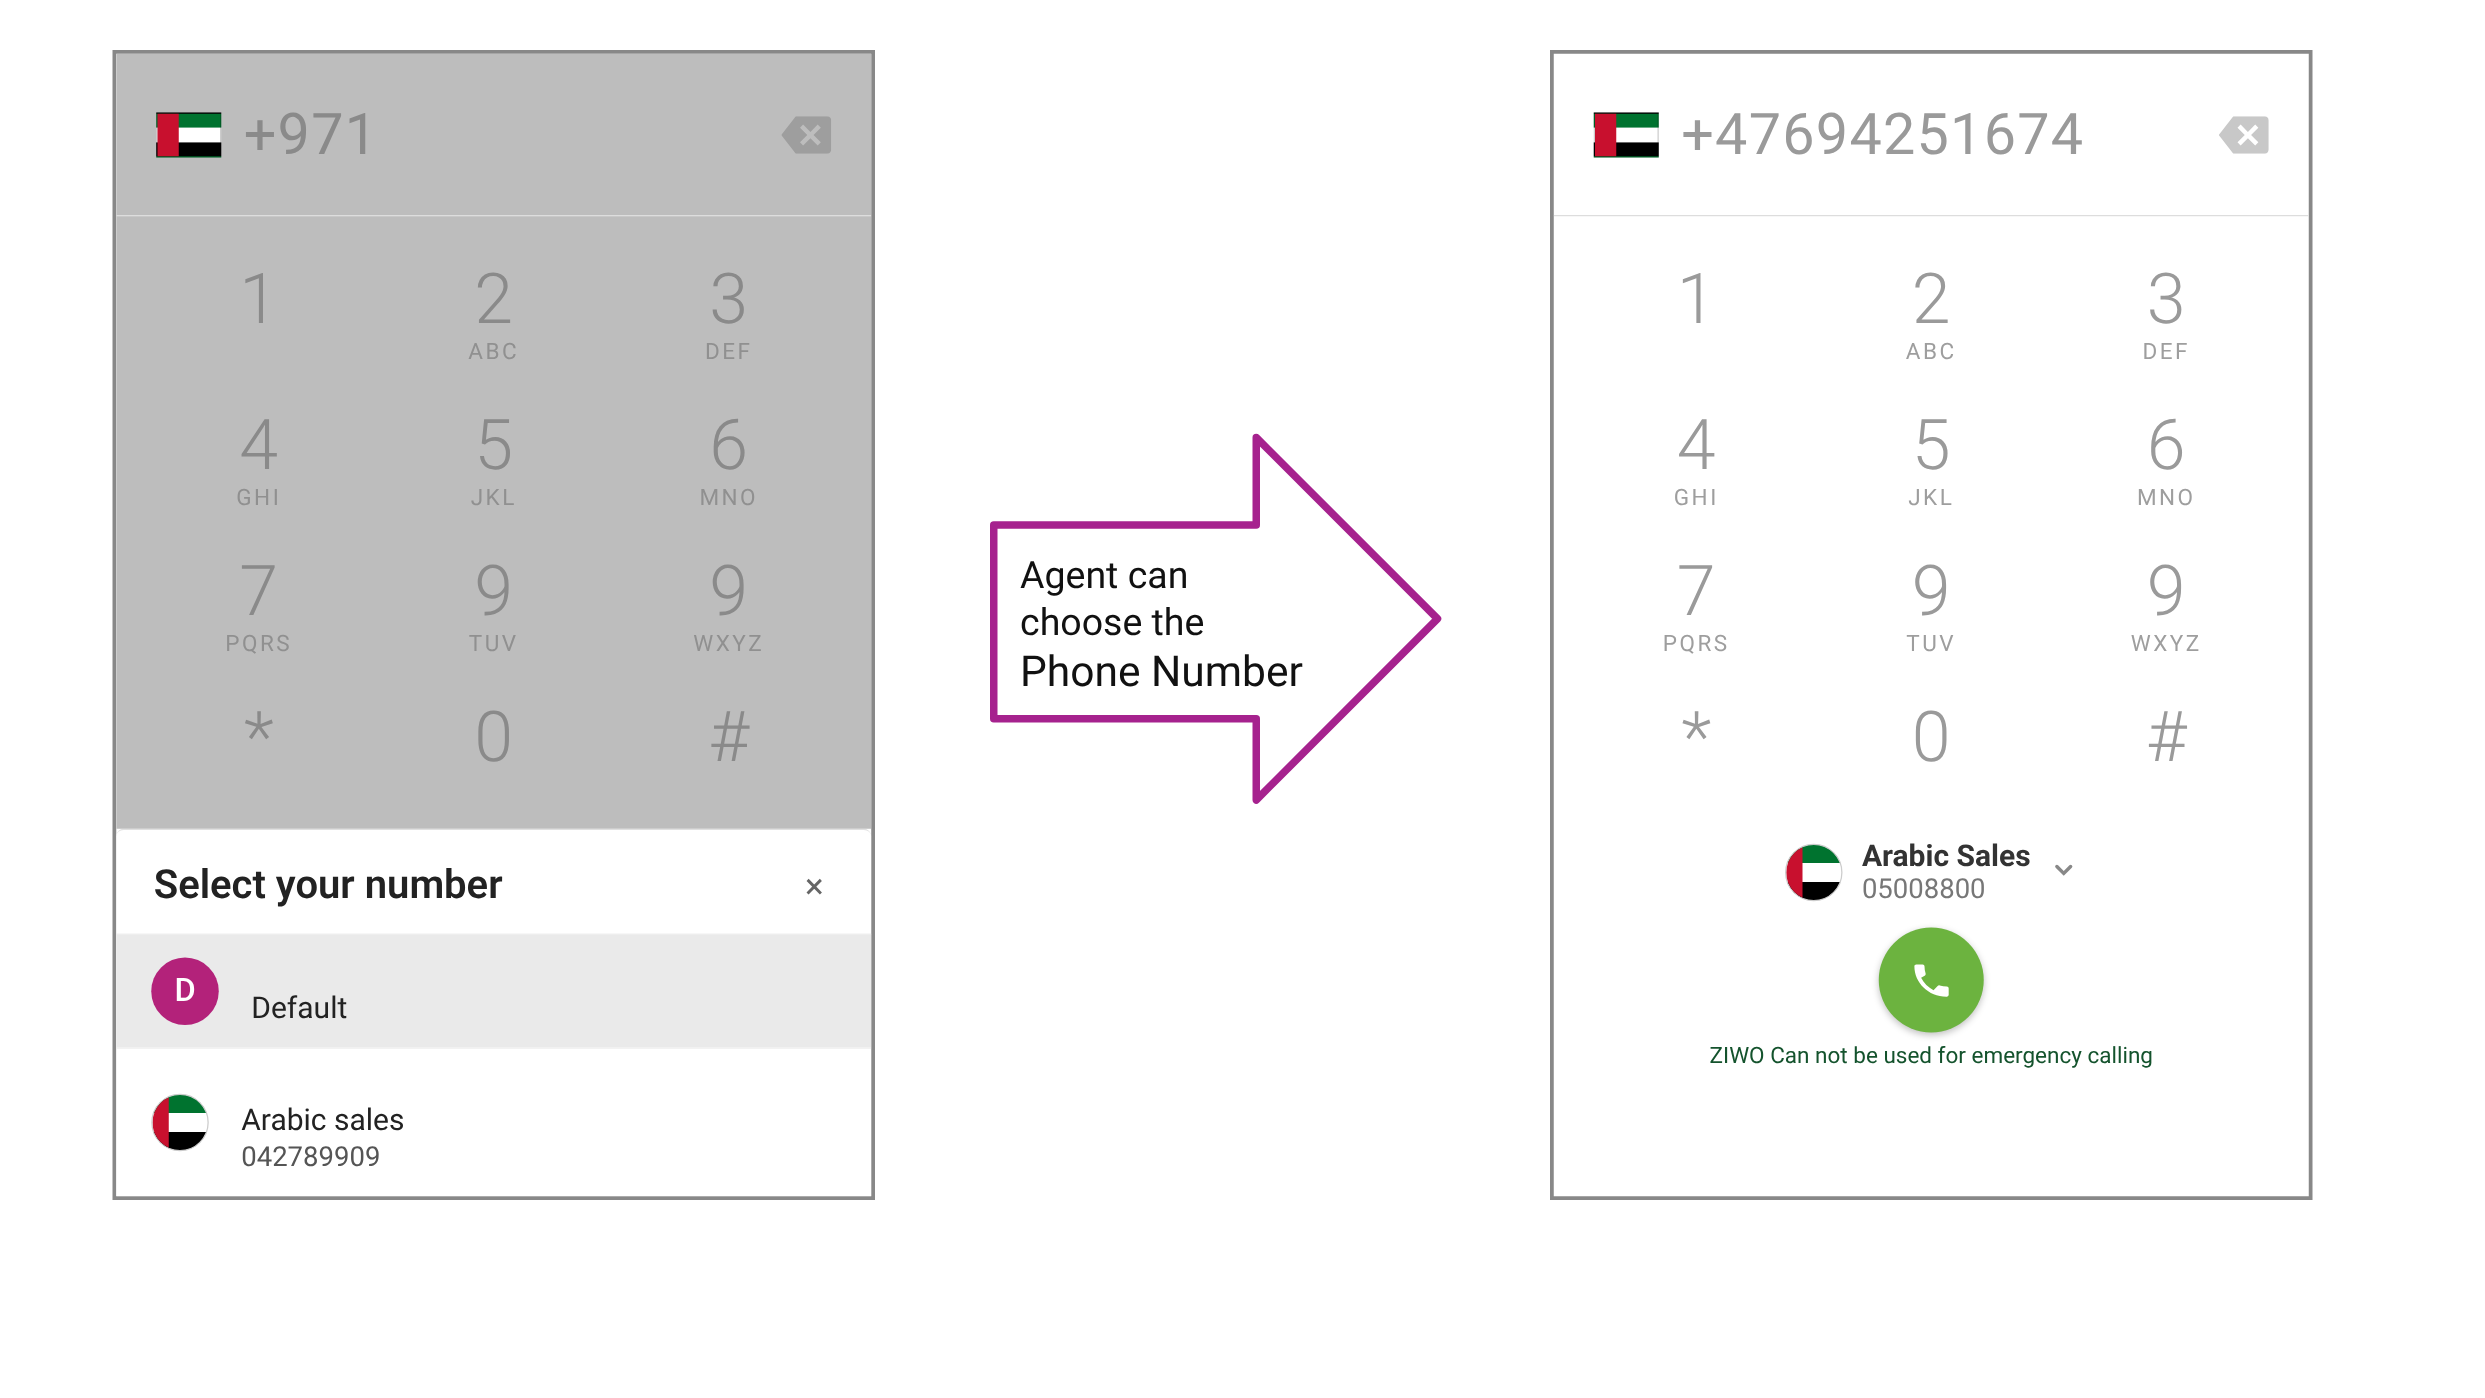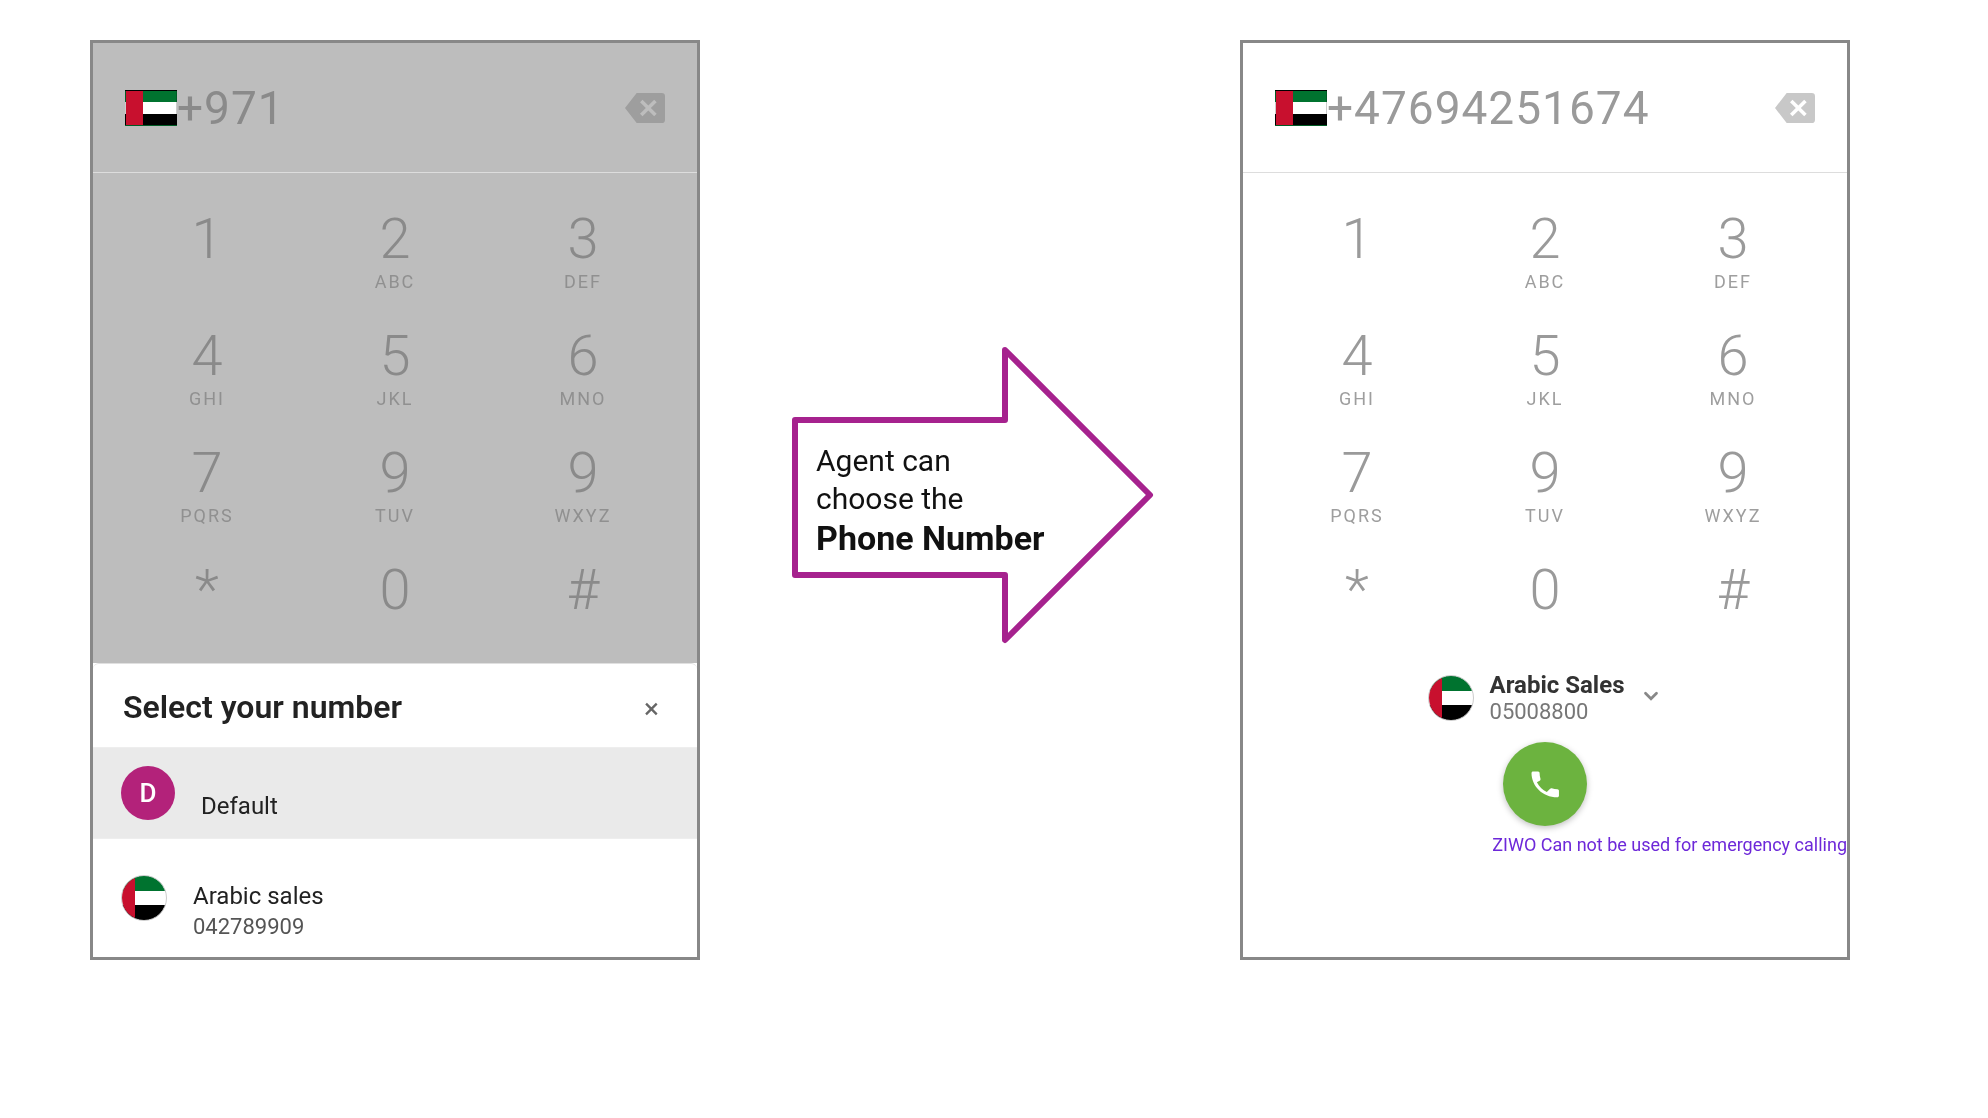--- a/index.html
+++ b/index.html
@@ -34,21 +34,21 @@
     .flag {
       width: 52px; height: 36px; display: inline-block; position: relative; flex-shrink: 0;
       background: linear-gradient(to bottom, #00732f 0 33.33%, #fff 33.33% 66.66%, #000 66.66% 100%);
       border: 1px solid rgba(0,0,0,.2);
     }
     .flag::before {
       content: ""; position: absolute; left: 0; top: 0; bottom: 0; width: 34%; background:#c8102e;
     }
     .flag.round { width:46px; height:46px; border-radius:50%; overflow:hidden; border:1px solid #ccc; }
     .flag.round::before { width: 30%; }
-    .display-row .num { font-size: 46px; color:#9a9a9a; flex: 1; letter-spacing:1px; }
+    .display-row .num { font-size: 46px; color:#9a9a9a; margin-left: 18px; flex: 1; letter-spacing:1px; }
     .backspace {
       width: 48px; height: 36px; display:flex; align-items:center; justify-content:center;
       color:#b0b0b0; cursor:pointer;
     }
     .backspace svg { width:40px; height:30px; }
     .keypad {
       display: grid; grid-template-columns: repeat(3,1fr); text-align:center;
       padding: 16px 20px 6px;
     }
     .key {
@@ -79,25 +79,25 @@
       display:flex; align-items:center; justify-content:center; gap: 16px; padding: 8px 0 4px;
     }
     .caller-text .name { font-size:24px; font-weight:700; color:#333; }
     .caller-text .sub { font-size:22px; color:#777; }
     .chevron { color:#888; cursor:pointer; }
     .call-btn {
       width: 84px; height:84px; border-radius:50%; background:#6cb33f; display:flex; align-items:center; justify-content:center;
       margin: 14px auto 8px; cursor:pointer; box-shadow: 0 2px 6px rgba(0,0,0,.25);
     }
     .call-btn svg { width:36px; height:36px; fill:#fff; }
-    .disclaimer { text-align:right; font-size:18px; color:#6d28d9; padding-bottom:14px; }
+    .disclaimer { text-align:center; font-size:18px; color:#14532d; padding-bottom:14px; }
     .arrow-area { position: relative; width: 380px; margin-top: 300px; }
     .arrow-svg { position:absolute; left:0; top:0; width: 380px; height: 320px; }
     .arrow-text { position:absolute; left:36px; top:102px; font-size:30px; color:#111; line-height:1.25; }
-    .arrow-text .b { font-size:34px; font-weight:700; }
+    .arrow-text .b { font-size:34px; font-weight:400; }
   </style>
 </head>
 <body>
 
 <div class="stage">
 
   <div class="phone-card dim">
     <div class="display-row">
       <span class="flag"></span>
       <div class="num">+971</div>

